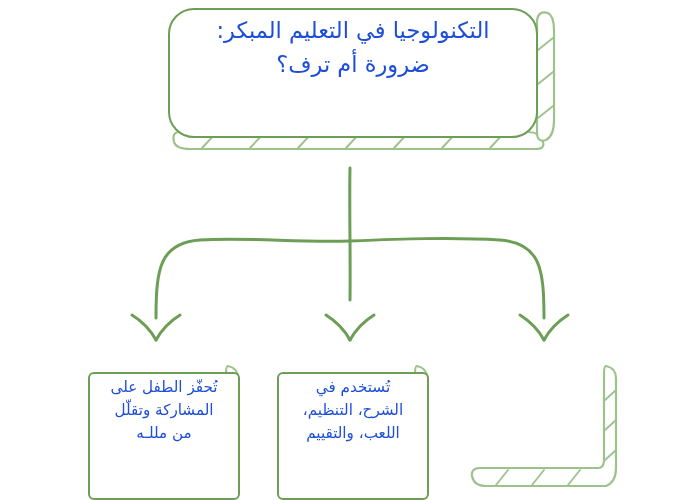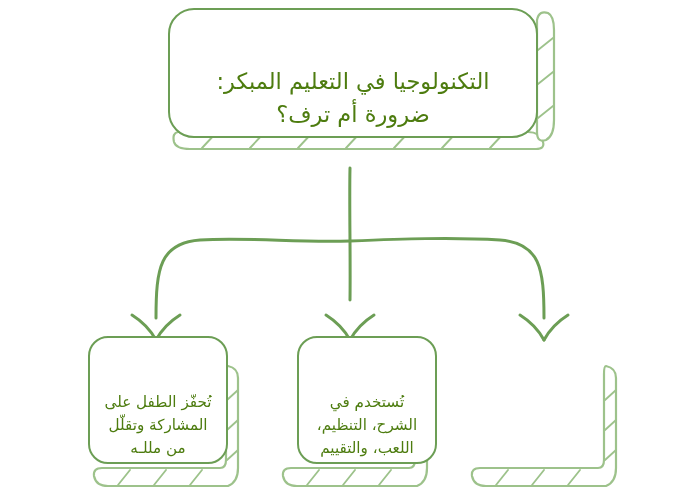--- a/index.html
+++ b/index.html
@@ -31,24 +31,24 @@
   }
 
   
   .node {
     position: absolute;
     box-sizing: border-box;
     background: #ffffff;
     border: 2.6px solid #6c9e55;
     border-radius: 22px;
     display: flex;
-    align-items: flex-end;
+    align-items: flex-start;
     justify-content: center;
     text-align: center;
-    color: #4d7c0f;
+    color: #1d4ed8;
     direction: rtl;
     z-index: 3;
   }
 
   .node .node-text {
     display: block;
     padding: 4px 10px;
     line-height: 1.42;
     white-space: pre-line;
     font-weight: 400;
@@ -64,32 +64,32 @@
     border-width: 2.8px;
   }
   #node-title .node-text {
     font-size: 22.5px;
     line-height: 1.5;
     letter-spacing: 0px;
   }
 
   
   .node-leaf {
-    top: 336px;
-    width: 140px;
+    top: 372px;
+    width: 152px;
     height: 128px;
-    border-radius: 20px;
+    border-radius: 6px;
   }
   .node-leaf .node-text {
     font-size: 15.2px;
     line-height: 1.52;
     padding: 2px 8px;
   }
   #node-leaf-0 { left: 88px;  }
-  #node-leaf-1 { left: 277px; margin-left: 20px; }
+  #node-leaf-1 { left: 277px; }
   #node-leaf-2 { left: 466px; }
 
   
   .shadow-strip {
     position: absolute;
     z-index: 1;
     pointer-events: none;
   }
   .shadow-strip svg { display: block; }
 </style>

